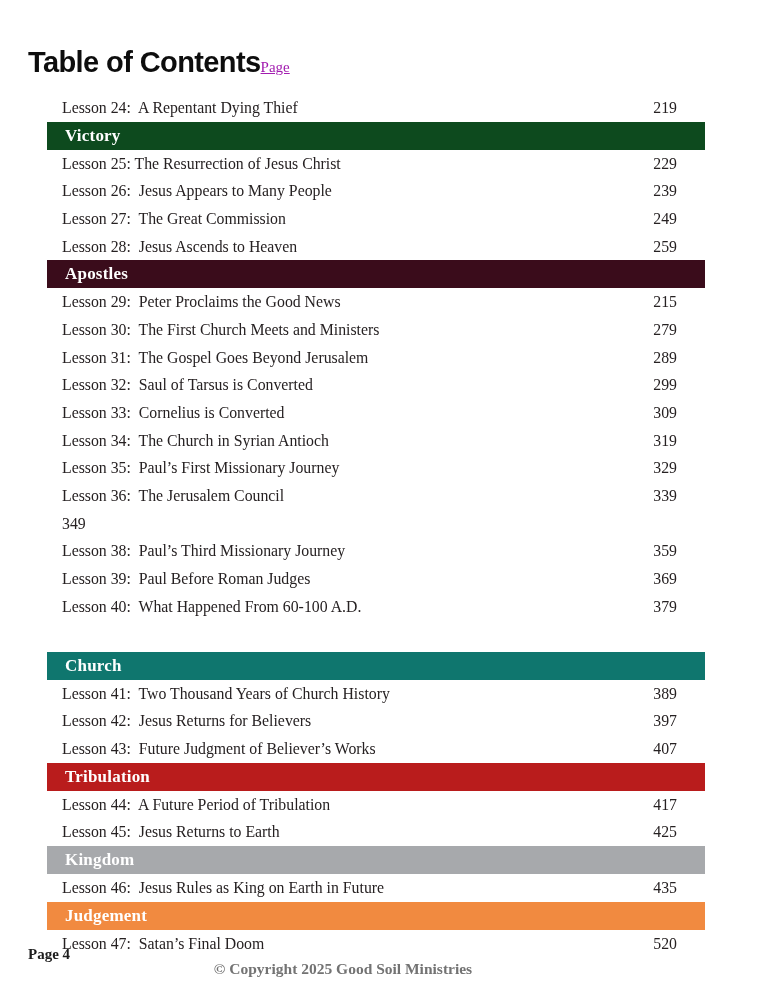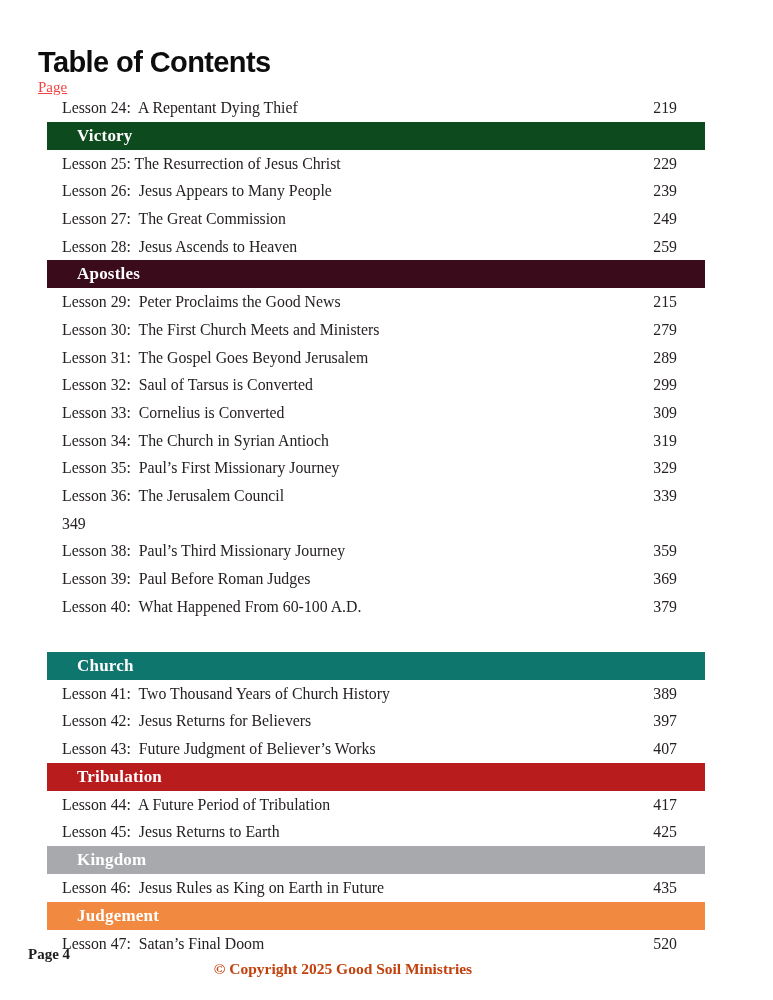--- a/index.html
+++ b/index.html
@@ -7,35 +7,35 @@
     width: 773px; height: 1000px;
     background: #ffffff;
     font-family: "Liberation Serif", serif;
     position: relative;
     overflow: hidden;
   }
   .page { position: absolute; inset: 0; }
 
   .header {
     position: absolute;
-    left: 38px; right: 100px; top: 46px;
-    display: flex; justify-content: flex-start; align-items: baseline; flex-direction: column;
+    left: 28px; right: 100px; top: 46px;
+    display: flex; justify-content: flex-start; align-items: baseline;
   }
   .title {
     font-family: "Liberation Sans", sans-serif;
     font-weight: 900;
     font-size: 29px;
     letter-spacing: -0.6px;
     color: #0d0d0d;
     margin: 0;
   }
   .page-col {
     font-family: "Liberation Serif", serif;
     font-size: 15px;
-    color: #ef4444;
+    color: #a21caf;
     text-decoration: underline;
   }
 
   .toc {
     position: absolute;
     left: 47px; top: 94px;
     width: 658px;
   }
   .entry-row {
     height: 27.7px;
@@ -43,21 +43,21 @@
     padding: 0 28px 0 15px;
     font-size: 15.8px;
     color: #262122;
     white-space: pre;
   }
   .entry-label { white-space: pre; }
   .entry-page { white-space: pre; }
   .section-bar {
     height: 28px;
     display: flex; align-items: center;
-    padding-left: 30px;
+    padding-left: 18px;
     color: #ffffff;
     font-weight: bold;
     font-size: 17px;
     letter-spacing: 0.2px;
   }
 
   .footer-page {
     position: absolute;
     left: 28px; top: 946px;
     font-weight: bold;
@@ -66,21 +66,21 @@
   }
   .footer-copyright-wrap {
     position: absolute;
     left: 0; top: 960px;
     width: 686px;
     text-align: center;
   }
   .footer-copyright {
     font-weight: bold;
     font-size: 15.5px;
-    color: #c2410c;
+    color: #737373;
   }
 </style>
 </head>
 <body>
 
 <div class="page">
 
   <div class="header">
     <h1 class="title">Table of Contents</h1>
     <span class="page-col">Page</span>

